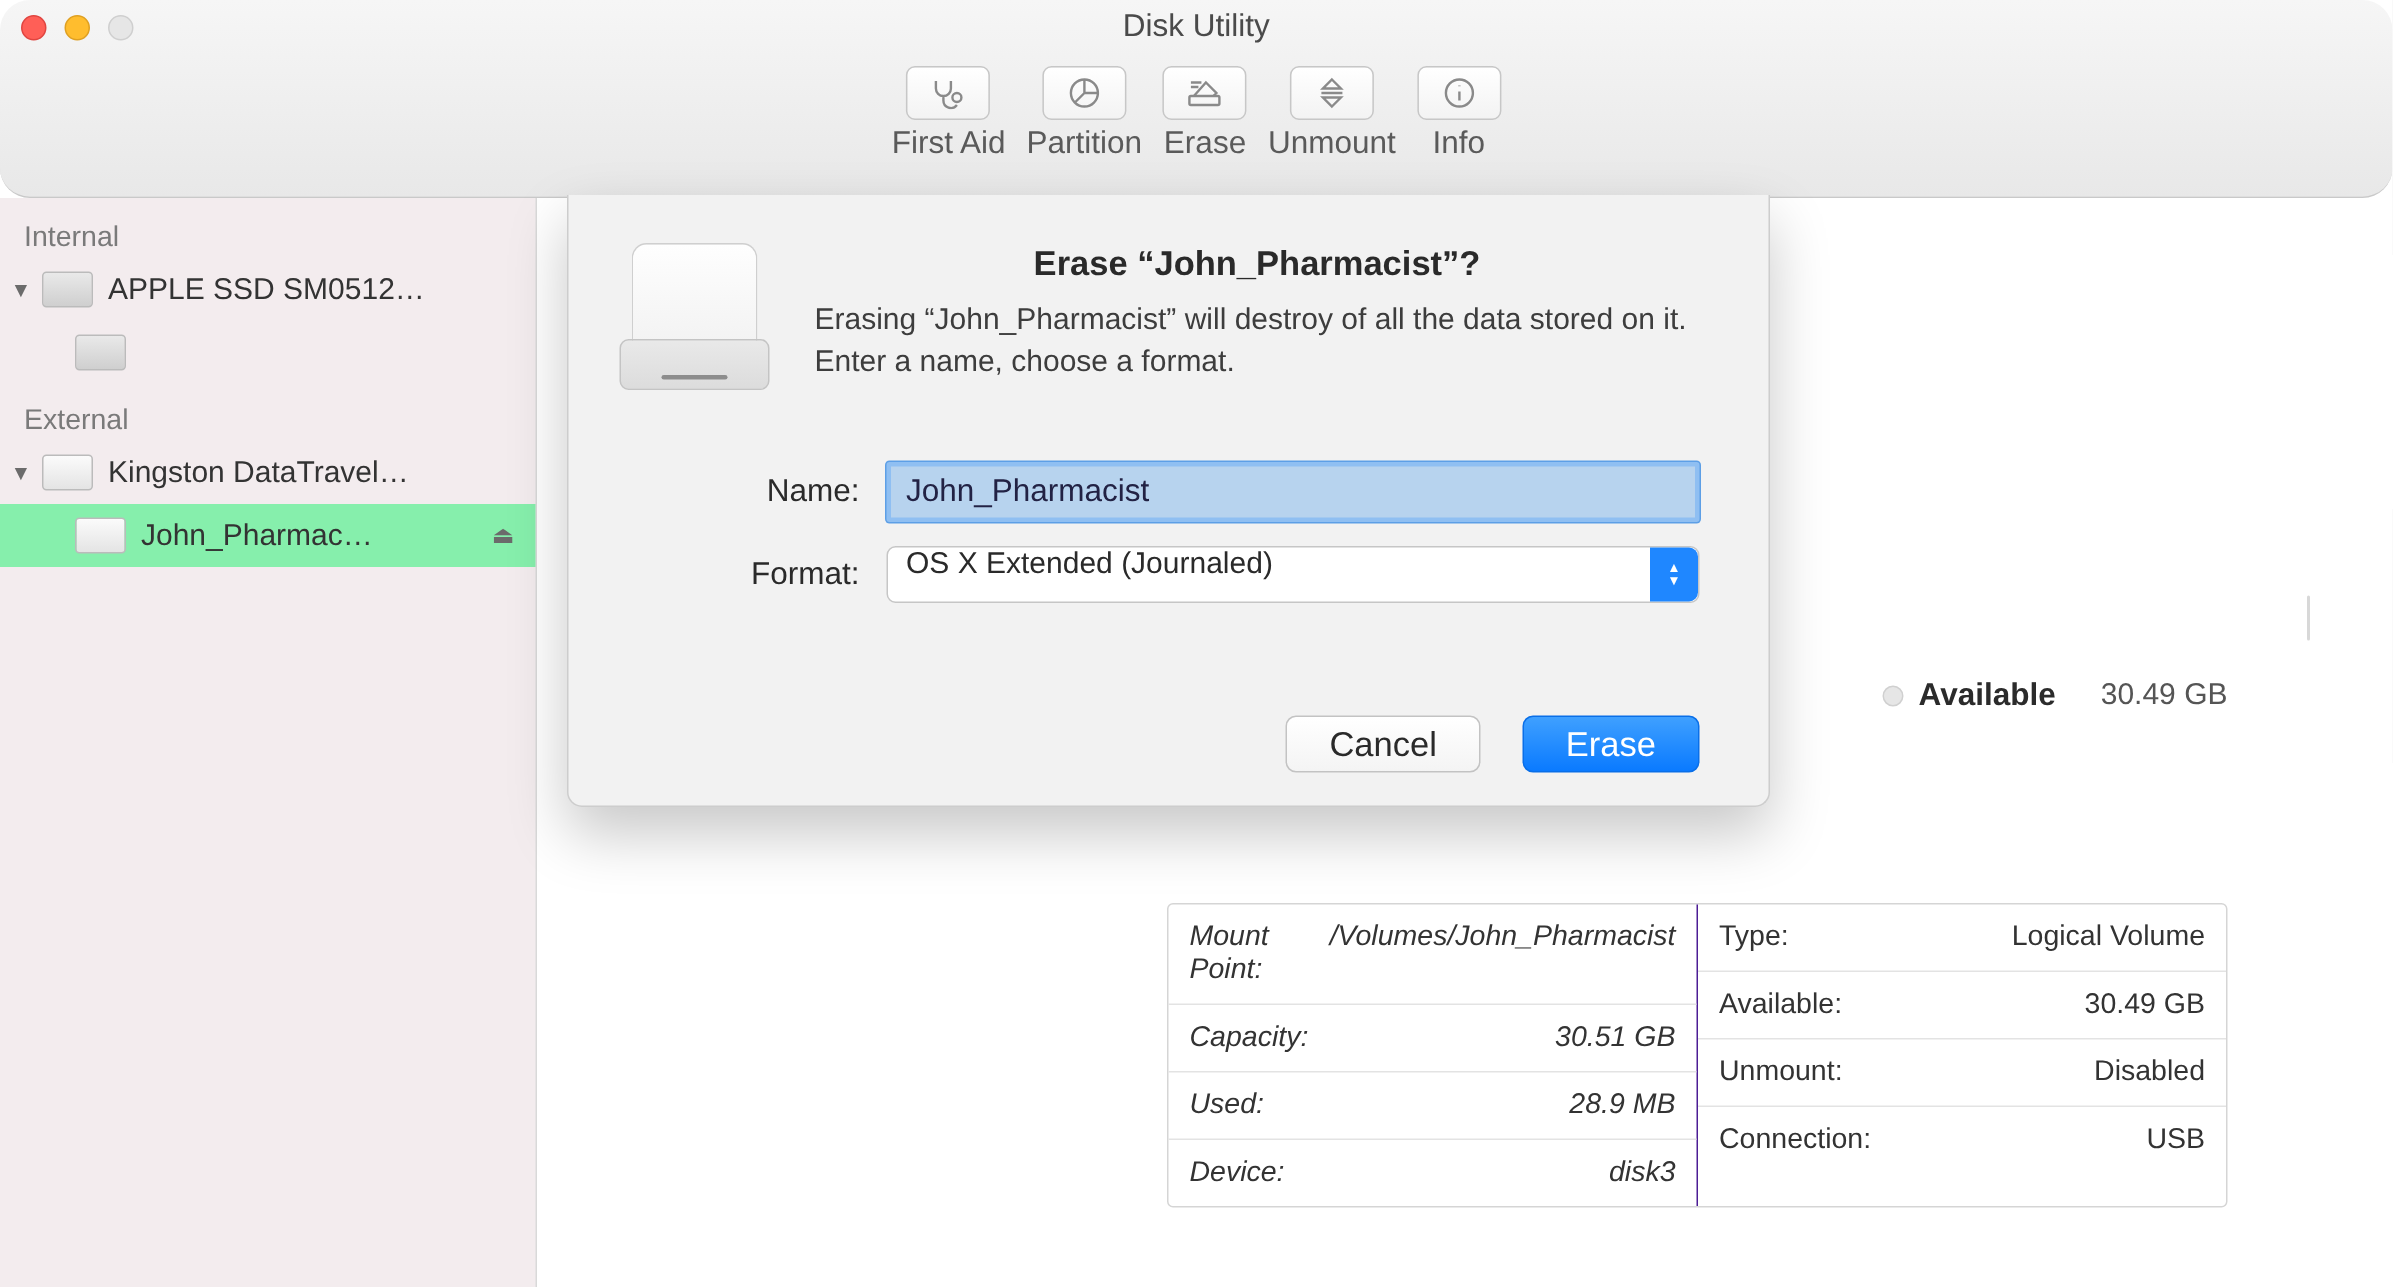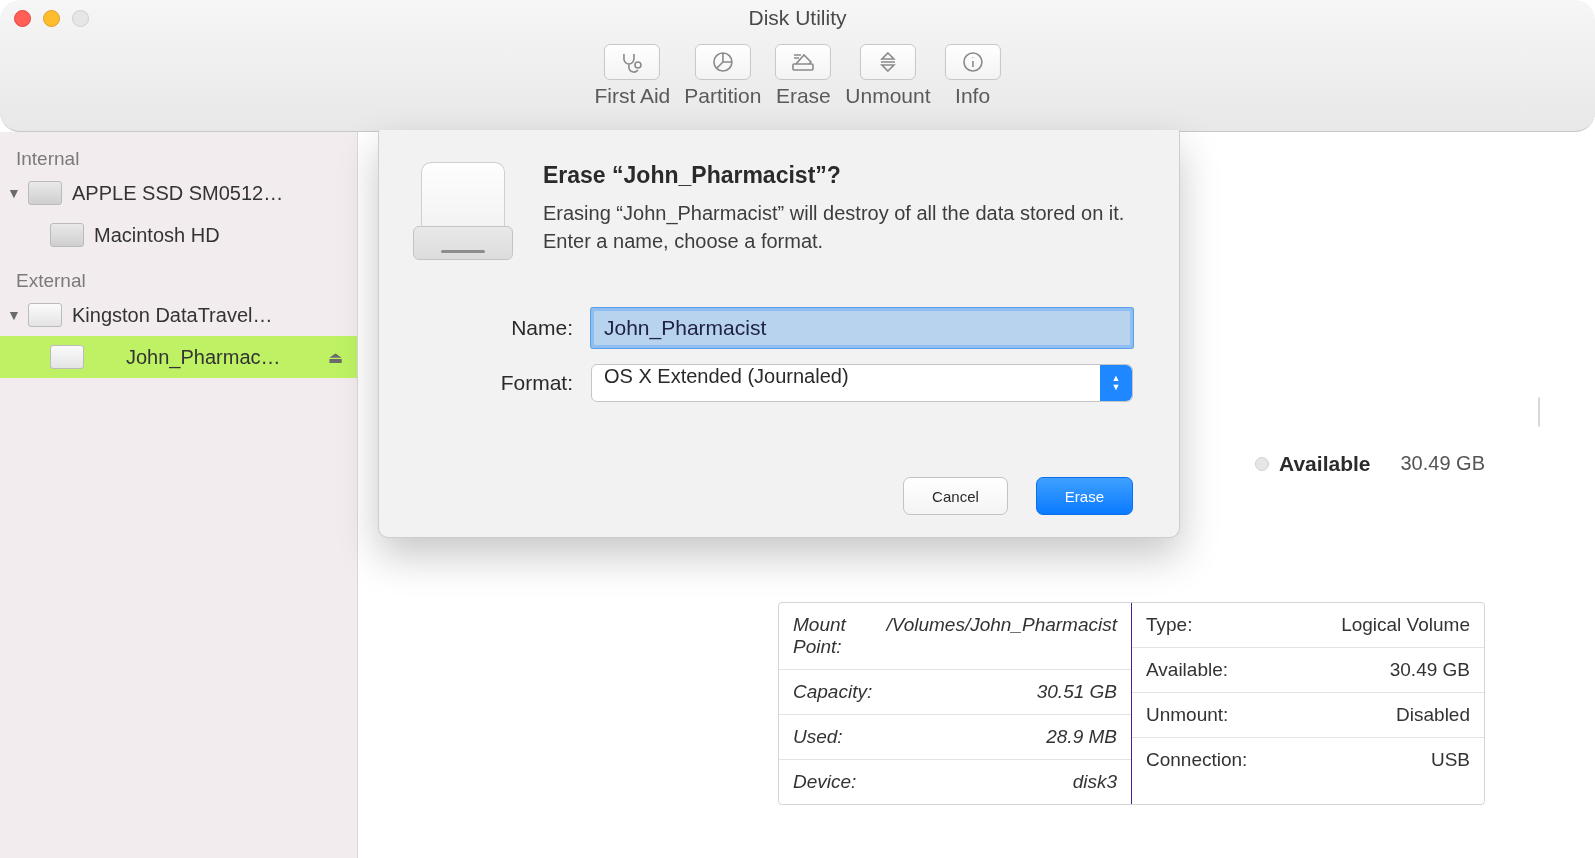--- a/index.html
+++ b/index.html
@@ -18,21 +18,21 @@
 .toolbar { position: absolute; top: 44px; left: 50%; transform: translateX(-50%); display: flex; gap: 14px; }
 .tb-btn { display: flex; flex-direction: column; align-items: center; gap: 4px; }
 .tb-icon { width: 56px; height: 36px; background: linear-gradient(to bottom, #ffffff, #f3f3f3); border: 1px solid #c7c7c7; border-radius: 6px; display: flex; align-items: center; justify-content: center; color: #6a6a6a; }
 .tb-label { font-size: 21px; color: #5a5a5a; }
 
 .body-area { display: flex; height: calc(100% - 130px); }
 
 .sidebar { width: 358px; background: #f3ecee; border-right: 1px solid #d9d9d9; padding-top: 14px; font-size: 20px; }
 .sb-section { padding: 2px 16px; color: #7a7a7a; font-size: 19px; }
 .sb-row { display: flex; align-items: center; height: 42px; padding-left: 6px; color: #333; }
-.sb-row.selected { background: #bef264; gap: 32px; }
+.sb-row.selected { background: #86efac; }
 .sb-triangle { width: 16px; text-align: center; color: #6b6b6b; font-size: 14px; }
 .sb-indent1 { padding-left: 6px; }
 .sb-indent2 { padding-left: 44px; }
 .sb-icon-disk { width: 34px; height: 24px; background: linear-gradient(#e9e9e9,#cfcfcf); border: 1px solid #bbb; border-radius: 3px; margin: 0 10px 0 6px; position: relative; }
 .sb-icon-disk.ext { background: linear-gradient(#fbfbfb,#e4e4e4); }
 .sb-text { flex: 1; white-space: nowrap; overflow: hidden; text-overflow: ellipsis; }
 .sb-eject { margin-right: 14px; color: #6b6b6b; font-size: 16px; }
 
 .main { flex: 1; background: #ffffff; position: relative; }
 
@@ -49,32 +49,32 @@
 .drow:last-child { border-bottom: none; }
 .drow .dv { color: #333; }
 
 .sheet { position: absolute; left: 378px; top: 130px; width: 802px; height: 408px; background: #f2f2f2; border: 1px solid #cdcdcd; border-top: none; border-radius: 0 0 10px 10px; box-shadow: 0 18px 40px rgba(0,0,0,0.22); padding: 32px 46px 26px 34px; }
 .sheet-head { display: flex; gap: 30px; }
 .s-drive-icon { width: 100px; height: 110px; position: relative; }
 .s-drive-top { position: absolute; top: 0; left: 8px; right: 8px; height: 72px; background: linear-gradient(#fefefe,#f2f2f2); border: 1px solid #cfcfcf; border-bottom: none; border-radius: 10px 10px 0 0; }
 .s-drive-bot { position: absolute; bottom: 12px; left: 0; right: 0; height: 34px; background: linear-gradient(#e9e9e9,#dcdcdc); border: 1px solid #c4c4c4; border-radius: 6px; }
 .s-slot { position: absolute; bottom: 19px; left: 28px; right: 28px; height: 3px; background: #8d8d8d; border-radius: 2px; }
 .s-headings { flex: 1; }
-.s-title { font-size: 23px; font-weight: 700; color: #2a2a2a; margin-bottom: 10px; }
+.s-title { font-size: 23px; font-weight: 700; color: #2a2a2a; margin-bottom: 10px; text-align: center; }
 .s-desc { font-size: 20px; color: #3d3d3d; line-height: 1.4; }
 
 .s-form { margin-top: 36px; margin-left: 64px; }
 .s-field { display: flex; align-items: center; gap: 18px; margin-bottom: 16px; }
 .s-lbl { width: 96px; text-align: right; font-size: 21px; color: #2a2a2a; }
 .s-input { flex: 1; height: 40px; border: 3px solid #8fbff2; background: #b7d3ee; border-radius: 2px; padding: 0 10px; font-size: 21px; color: #224; outline: none; box-shadow: 0 0 0 1px #5d9fe6; }
 .s-select { flex: 1; height: 38px; position: relative; background: #ffffff; border: 1px solid #c6c6c6; border-radius: 6px; padding: 0 44px 0 12px; font-size: 20px; color: #2a2a2a; display: flex; }
 .s-select-arrows { position: absolute; right: 0; top: 0; bottom: 0; width: 32px; background: #1f87ff; border-radius: 0 6px 6px 0; color: #fff; display: flex; flex-direction: column; align-items: center; justify-content: center; font-size: 9px; line-height: 9px; }
 
 .s-actions { position: absolute; right: 46px; bottom: 22px; display: flex; gap: 28px; }
-.btn { height: 38px; border-radius: 7px; font-size: 15px; padding: 0 28px; border: 1px solid #c3c3c3; background: linear-gradient(#ffffff,#f4f4f4); color: #2a2a2a; cursor: pointer; margin-top: 29px; }
+.btn { height: 38px; border-radius: 7px; font-size: 23px; padding: 0 28px; border: 1px solid #c3c3c3; background: linear-gradient(#ffffff,#f4f4f4); color: #2a2a2a; cursor: pointer; margin-top: 29px; }
 .btn.primary { background: linear-gradient(#3fa0ff,#0a7aff); color: #fff; border: 1px solid #0a6fe8; }
 
 .usage-bar { position: absolute; left: 1180px; right: 110px; top: 265px; height: 30px; border: 1px solid #d8d8d8; border-radius: 6px; background: #fafafa; }
 </style>
 </head>
 <body>
 
 <div class="window">
 
   <div class="titlebar">
@@ -136,21 +136,20 @@
   <div class="body-area">
     <div class="sidebar">
       <div class="sb-section">Internal</div>
       <div class="sb-row sb-indent1">
         <span class="sb-triangle">▼</span>
         <span class="sb-icon-disk"></span>
         <span class="sb-text">APPLE SSD SM0512…</span>
       </div>
       <div class="sb-row sb-indent2">
         <span class="sb-icon-disk"></span>
-        <span class="sb-text">Macintosh HD</span>
       </div>
 
       <div class="sb-section" style="margin-top:12px">External</div>
       <div class="sb-row sb-indent1">
         <span class="sb-triangle">▼</span>
         <span class="sb-icon-disk ext"></span>
         <span class="sb-text">Kingston DataTravel…</span>
       </div>
       <div class="sb-row sb-indent2 selected">
         <span class="sb-icon-disk ext"></span>

